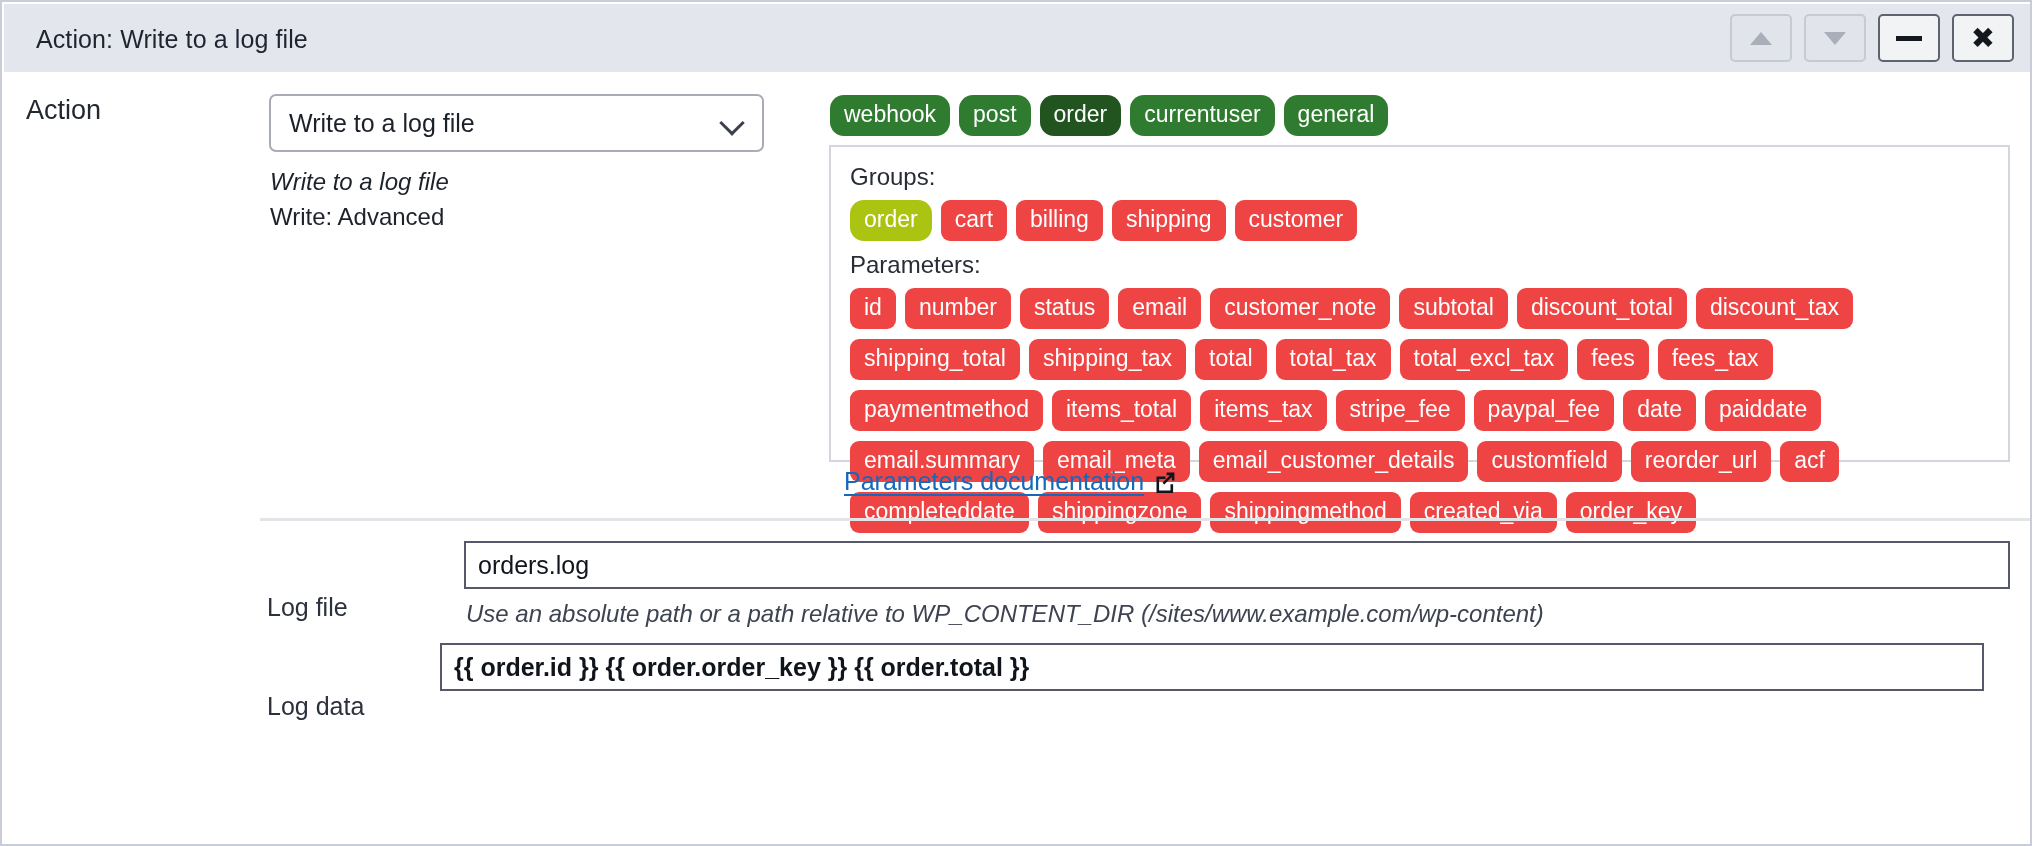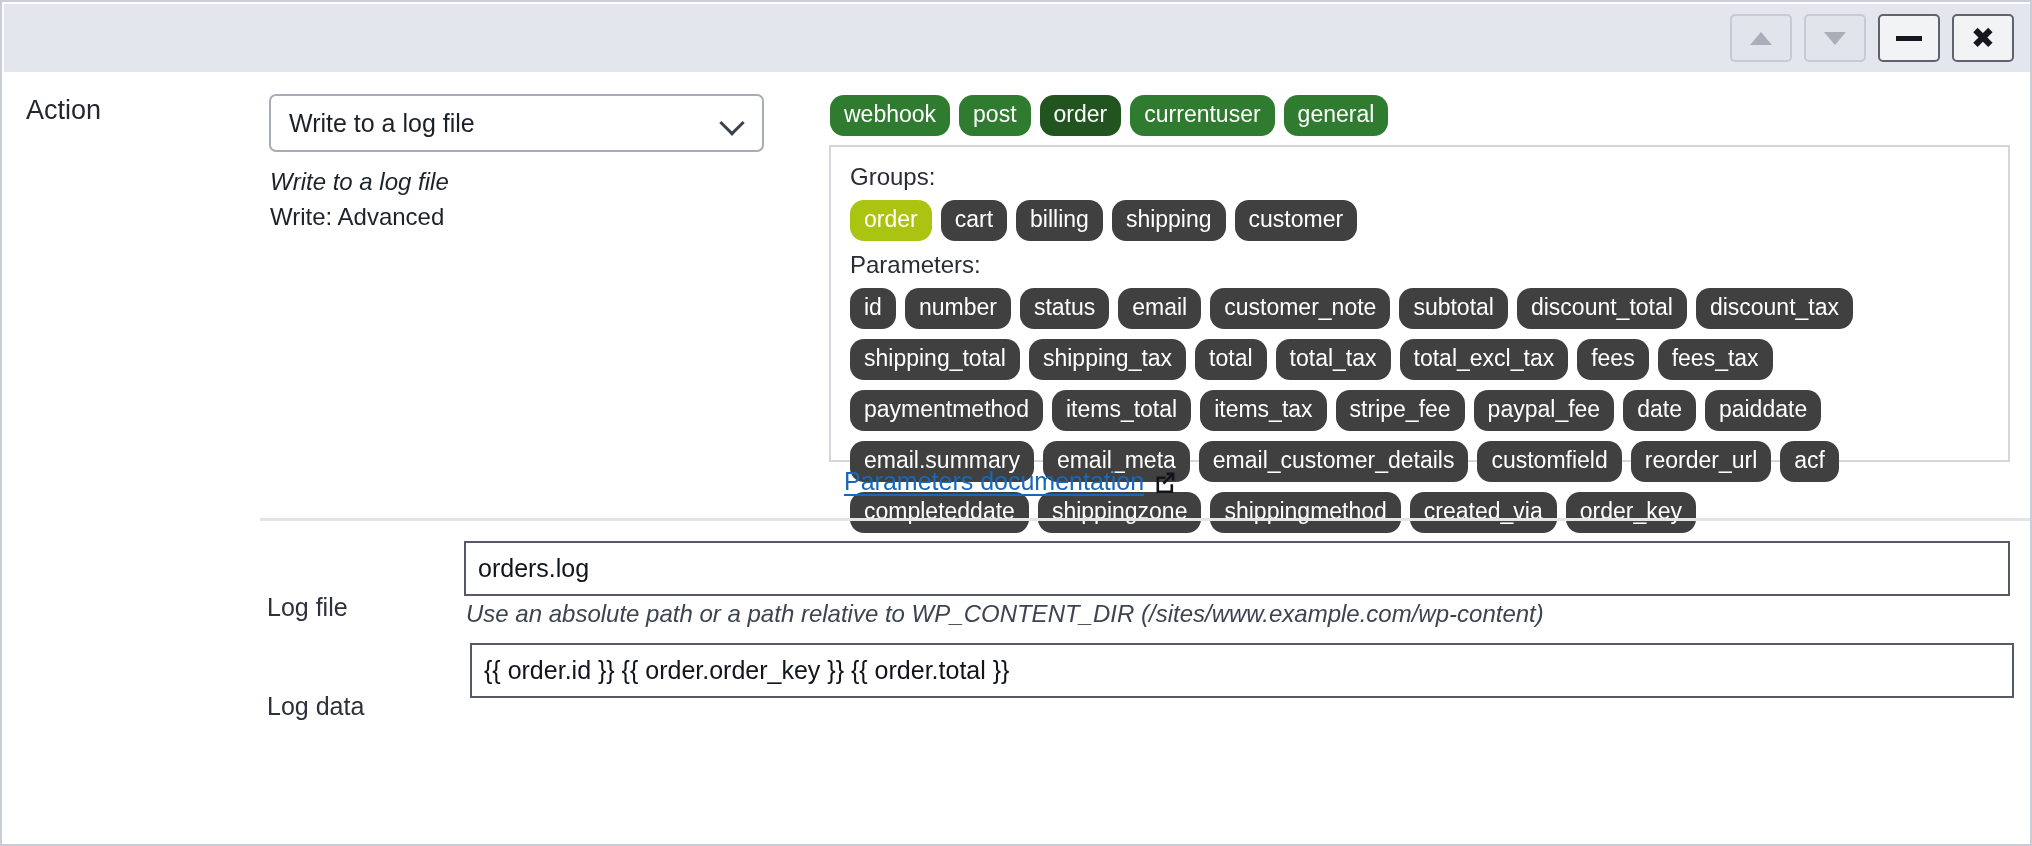--- a/index.html
+++ b/index.html
@@ -169,21 +169,21 @@
     border-radius: 14px;
     color: #ffffff;
     font-size: 23px;
     line-height: 1;
     padding: 8px 14px 10px;
     white-space: nowrap;
     box-sizing: border-box;
   }
   .tag.green { background: #2f7c31; }
   .tag.green-active { background: #22541f; }
-  .tag.blue { background: #404040; }
+  .tag.blue { background: #ef4444; border-radius: 9px; }
   .tag.olive { background: #aac411; }
 
   
   .params-panel {
     position: absolute;
     left: 825px;
     top: 73px;
     width: 1181px;
     height: 317px;
     box-sizing: border-box;
@@ -242,21 +242,21 @@
   
   .field-label {
     position: absolute;
     font-size: 25px;
     color: #2c313b;
     margin-top: 40px;
   }
   .text-input {
     position: absolute;
     box-sizing: border-box;
-    height: 55px;
+    height: 48px;
     border: 2px solid #55596a;
     background: #ffffff;
     font-size: 25px;
     color: #10141b;
     padding: 0 12px;
     display: flex;
     align-items: center;
     white-space: nowrap;
     overflow: hidden;
     font-family: "Liberation Sans", sans-serif;
@@ -266,28 +266,29 @@
     font-size: 24px;
     font-style: italic;
     color: #3d4350;
     white-space: nowrap;
   }
 
   #lbl-logfile  { left: 263px; top: 481px; }
   #in-logfile   { left: 460px; top: 469px; width: 1546px; }
   #hint-logfile { left: 462px; top: 528px; }
   #lbl-logdata  { left: 263px; top: 580px; }
-  #in-logdata   { left: 466px; top: 571px; width: 1544px; }
+  #in-logdata   { left: 436px; top: 571px; width: 1544px; font-weight: bold; }
 </style>
 </head>
 <body>
 
 <div id="app">
 
   <div class="titlebar">
+    <div class="titlebar-title">Action: Write to a log file</div>
     <div class="titlebar-buttons">
       <div class="tb-btn">
         <span class="tri-up"></span>
       </div>
       <div class="tb-btn">
         <span class="tri-down"></span>
       </div>
       <div class="tb-btn strong">
         <span class="dash"></span>
       </div>

